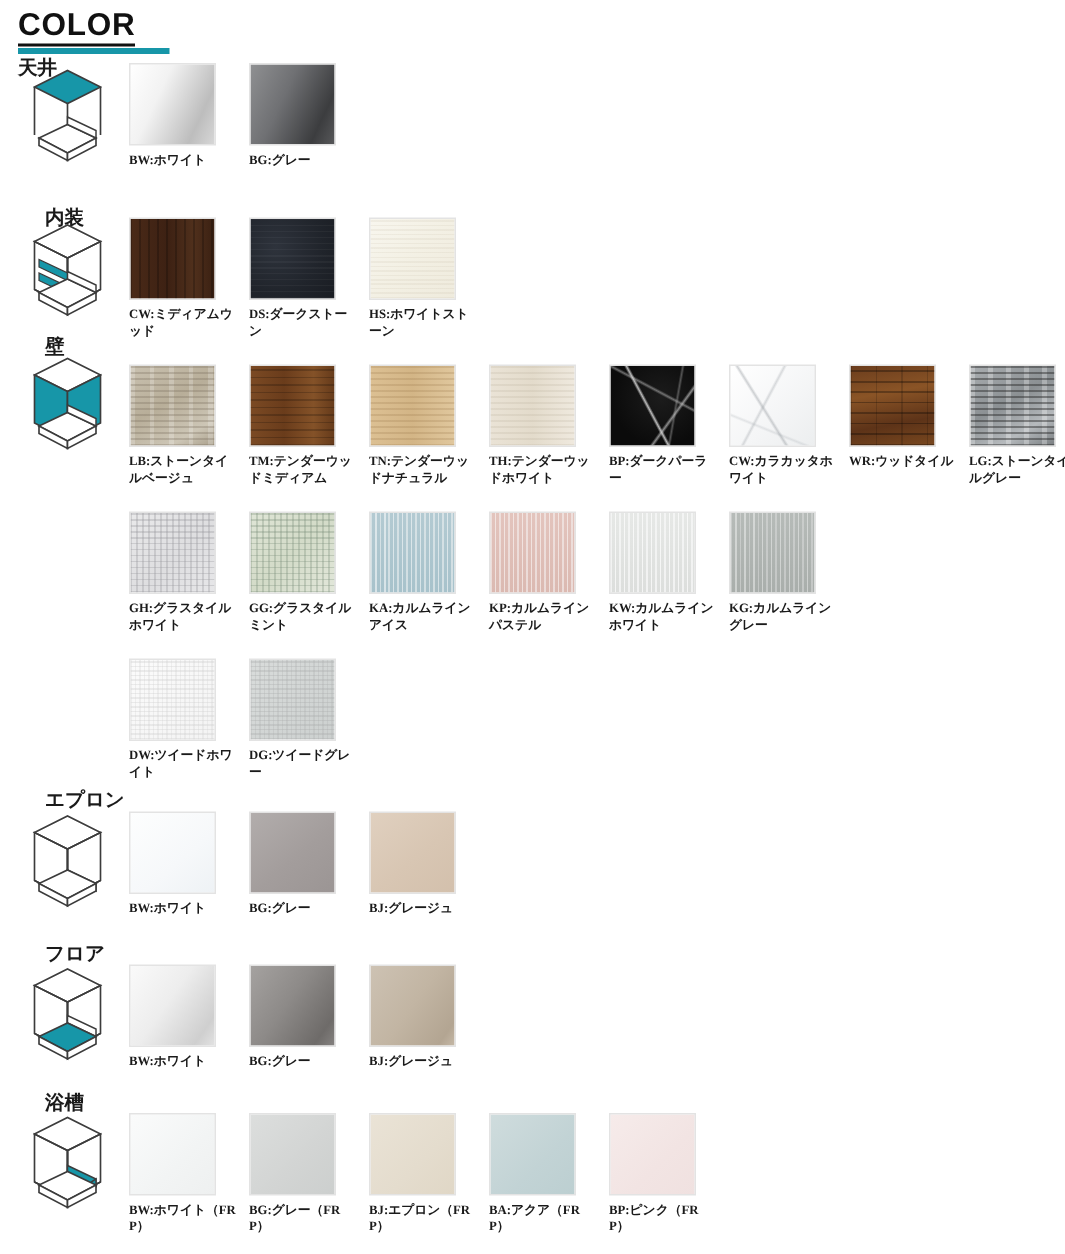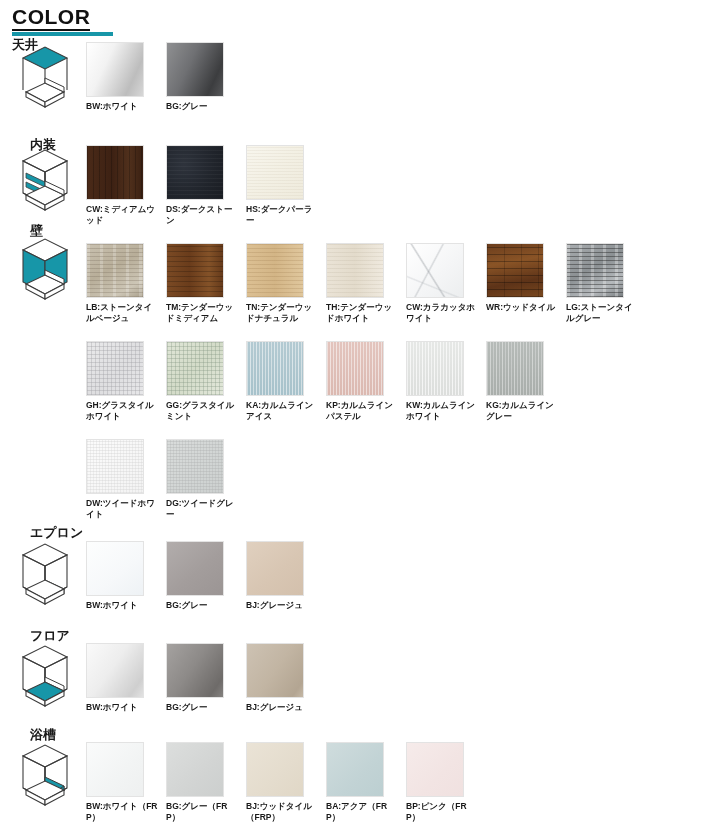--- a/index.html
+++ b/index.html
@@ -49,20 +49,21 @@
   .sec-icon { position: absolute; }
 
   
   .swatch-row {
     position: absolute;
     display: flex;
   }
   .swatch-cell {
     width: 78px;
     margin-right: 2px;
+    font-family: Liberation Serif, serif;
   }
   .swatch {
     width: 58px;
     height: 55px;
     border: 1px solid #e3e3e3;
     position: relative;
     overflow: hidden;
   }
   .swatch-label {
     margin-top: 4px;
@@ -271,21 +272,21 @@
         <div class="swatch-cell">
           <div class="swatch tx-wood-med"></div>
           <div class="swatch-label">CW:ミディアムウッド</div>
         </div>
         <div class="swatch-cell">
           <div class="swatch tx-dark-stone"></div>
           <div class="swatch-label">DS:ダークストーン</div>
         </div>
         <div class="swatch-cell">
           <div class="swatch tx-white-stone"></div>
-          <div class="swatch-label">HS:ダークパーラー</div>
+          <div class="swatch-label">HS:ホワイトストーン</div>
         </div>
       </div>
     </div>
     <div class="section">
       <div class="sec-label" style="left:30px;top:222px">壁</div>
       <div class="sec-icon" style="left:14px;top:236px"><span class="sec-icon-inner"><svg width="62" height="66" viewBox="0 0 62 66">
             <polygon points="9,14 31,3 53,14 31,25" fill="none" stroke="#3c3c3c" stroke-width="1.1"></polygon>
             <polygon points="9,14 31,25 31,57 9,46" fill="#1796a8" stroke="#3c3c3c" stroke-width="1.1"></polygon>
             <polygon points="53,14 31,25 31,57 53,46" fill="#1796a8" stroke="#3c3c3c" stroke-width="1.1"></polygon>
   <polygon points="12,48 31,58 50,48 31,39" fill="#ffffff" stroke="#3c3c3c" stroke-width="1.1"></polygon>
@@ -302,20 +303,24 @@
           <div class="swatch tx-tender-med"></div>
           <div class="swatch-label">TM:テンダーウッドミディアム</div>
         </div>
         <div class="swatch-cell">
           <div class="swatch tx-tender-nat"></div>
           <div class="swatch-label">TN:テンダーウッドナチュラル</div>
         </div>
         <div class="swatch-cell">
           <div class="swatch tx-tender-wh"></div>
           <div class="swatch-label">TH:テンダーウッドホワイト</div>
+        </div>
+        <div class="swatch-cell">
+          <div class="swatch tx-dark-marble"></div>
+          <div class="swatch-label">BP:ダークパーラー</div>
         </div>
         <div class="swatch-cell">
           <div class="swatch tx-carrara"></div>
           <div class="swatch-label">CW:カラカッタホワイト</div>
         </div>
         <div class="swatch-cell">
           <div class="swatch tx-wood-tile"></div>
           <div class="swatch-label">WR:ウッドタイル</div>
         </div>
         <div class="swatch-cell">
@@ -434,21 +439,21 @@
         <div class="swatch-cell">
           <div class="swatch tx-tub-white"></div>
           <div class="swatch-label">BW:ホワイト（FRP）</div>
         </div>
         <div class="swatch-cell">
           <div class="swatch tx-tub-grey"></div>
           <div class="swatch-label">BG:グレー（FRP）</div>
         </div>
         <div class="swatch-cell">
           <div class="swatch tx-tub-greige"></div>
-          <div class="swatch-label">BJ:ウッドタイル（FRP）</div>
+          <div class="swatch-label">BJ:エプロン（FRP）</div>
         </div>
         <div class="swatch-cell">
           <div class="swatch tx-tub-aqua"></div>
           <div class="swatch-label">BA:アクア（FRP）</div>
         </div>
         <div class="swatch-cell">
           <div class="swatch tx-tub-pink"></div>
           <div class="swatch-label">BP:ピンク（FRP）</div>
         </div>
       </div>

